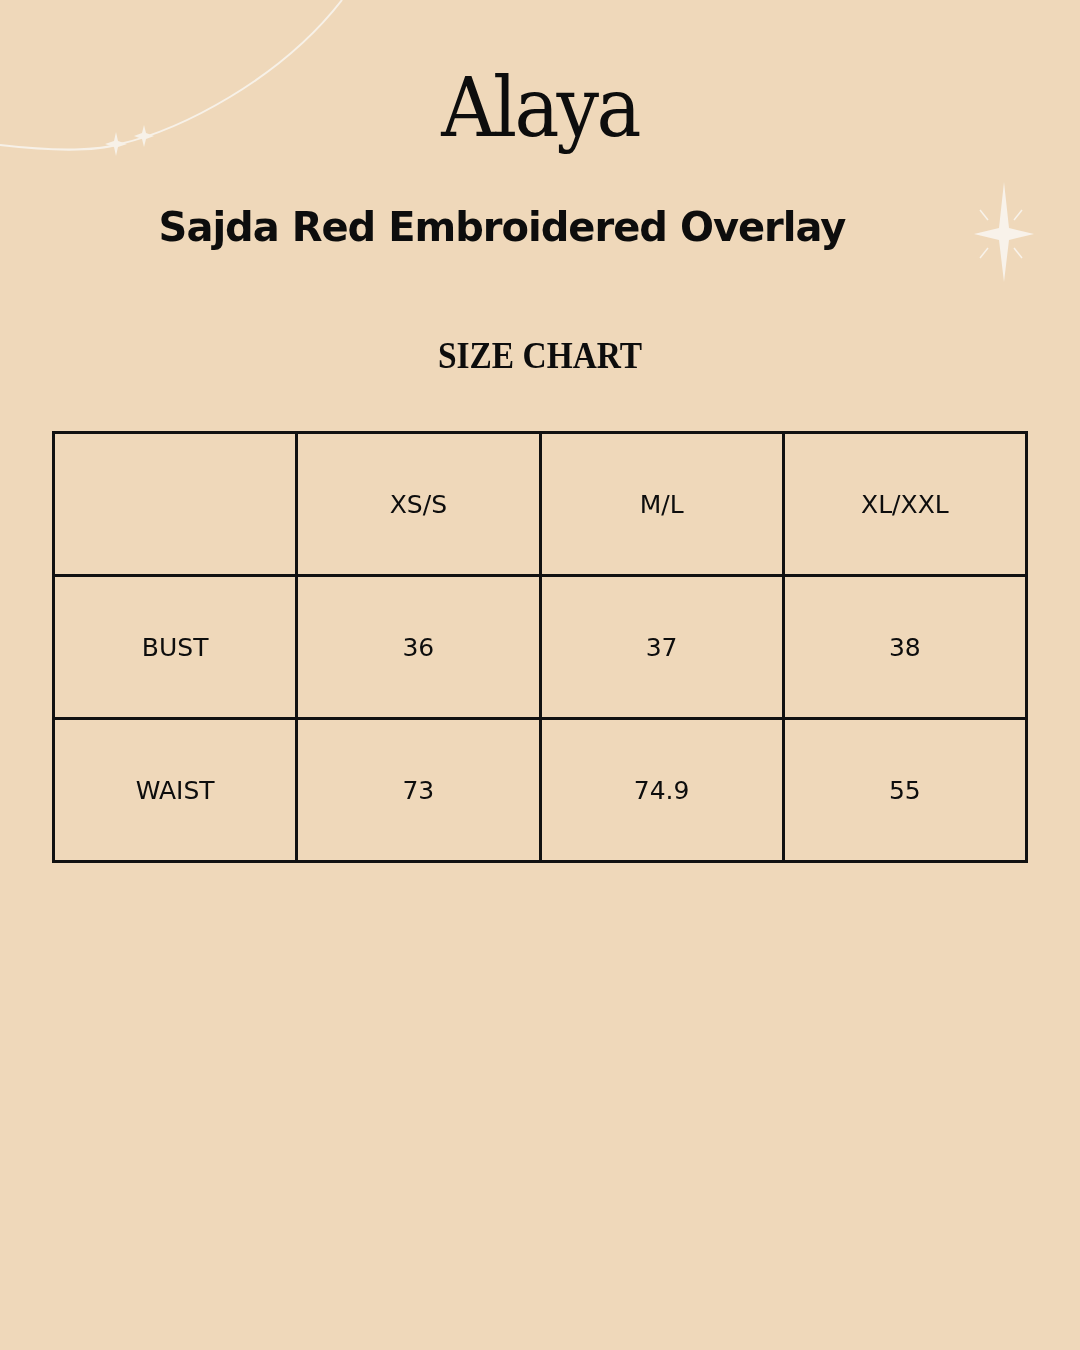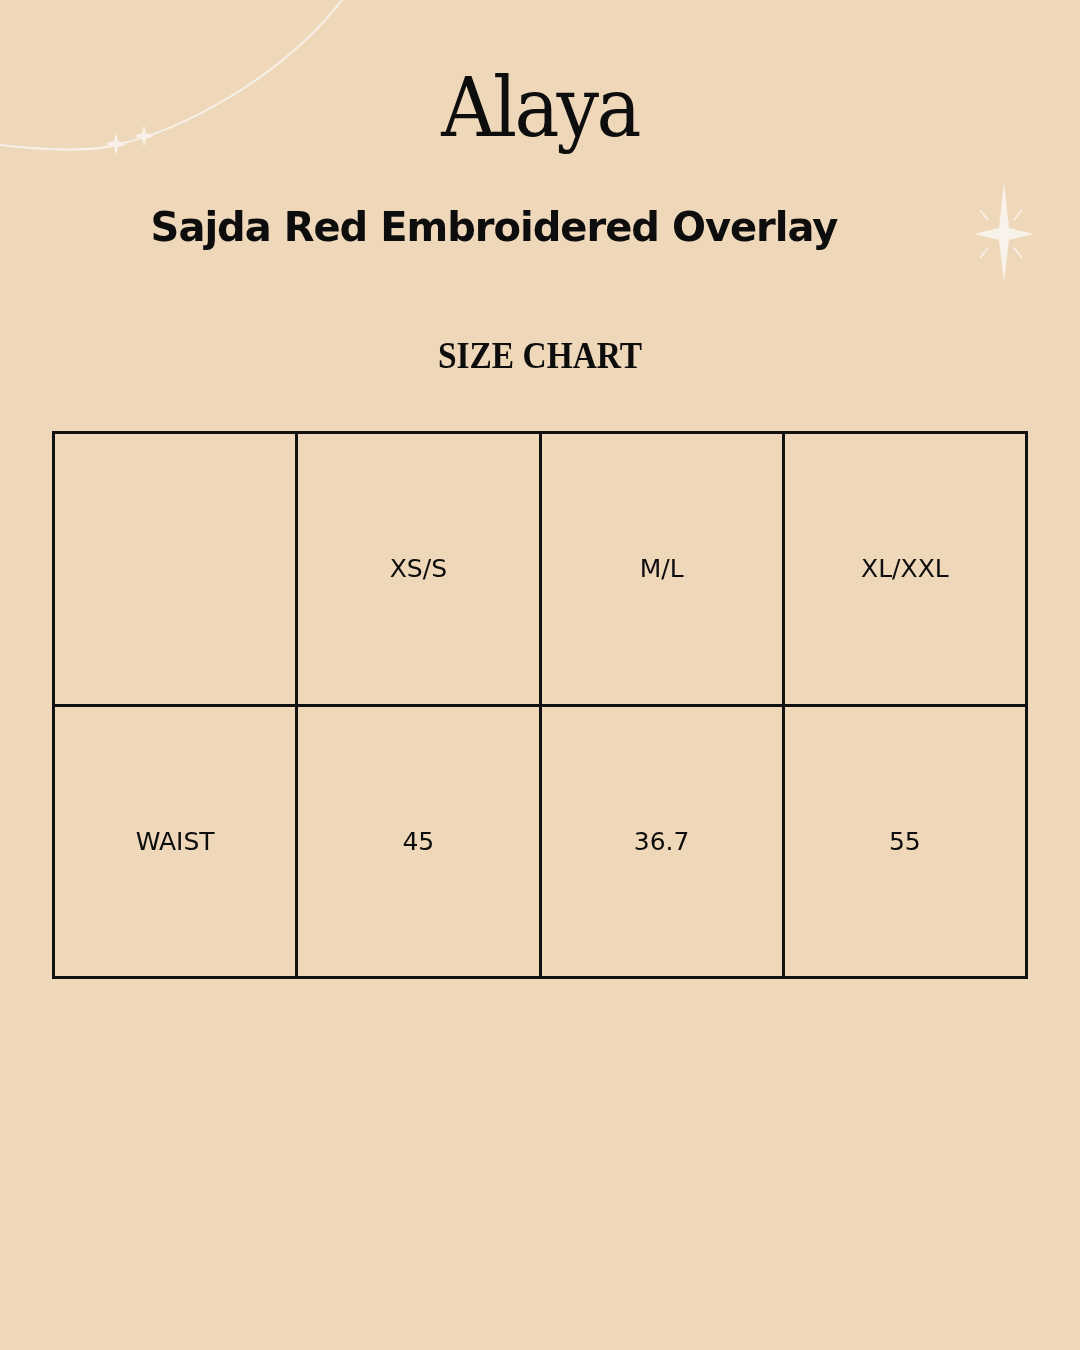--- a/index.html
+++ b/index.html
@@ -12,35 +12,35 @@
     .deco { position: absolute; left: 0; top: 0; }
     .brand {
       position: absolute; left: 0; width: 1080px; top: 58px;
       text-align: center;
       font-family: "DejaVu Serif", "Liberation Serif", serif;
       font-size: 82px; letter-spacing: -3px; line-height: 100px;
       font-weight: normal;
       transform: scaleX(0.92);
     }
     .product {
-      position: absolute; left: 8px; width: 972px; top: 204px;
+      position: absolute; left: 16px; width: 972px; top: 204px;
       text-align: center;
       font-family: "DejaVu Sans", sans-serif;
       font-weight: bold; font-size: 40px; letter-spacing: -1px;
     }
     .chart-title {
       position: absolute; left: 0; width: 1080px; top: 333px;
       text-align: center;
       font-family: "Liberation Serif", serif;
       font-weight: bold; font-size: 38px;
       transform: scaleX(0.88);
     }
     table {
       position: absolute; left: 52px; top: 431px;
-      width: 976px; height: 548px;
+      width: 976px; height: 432px;
       border-collapse: collapse;
       table-layout: fixed;
     }
     td {
       border: 3px solid #111;
       text-align: center; vertical-align: middle;
       font-family: "DejaVu Sans", sans-serif;
       font-size: 25px;
       height: 131px;
     }
@@ -71,19 +71,25 @@
 
 <table>
   <tbody>
       <tr>
     <td></td>
     <td>XS/S</td>
     <td>M/L</td>
     <td>XL/XXL</td>
   </tr>
   <tr>
+    <td>BUST</td>
+    <td>36</td>
+    <td>37</td>
+    <td>38</td>
+  </tr>
+  <tr>
     <td>WAIST</td>
-    <td>45</td>
-    <td>36.7</td>
+    <td>73</td>
+    <td>74.9</td>
     <td>55</td>
   </tr>
 </tbody>
   </table>
 
 </body></html>

